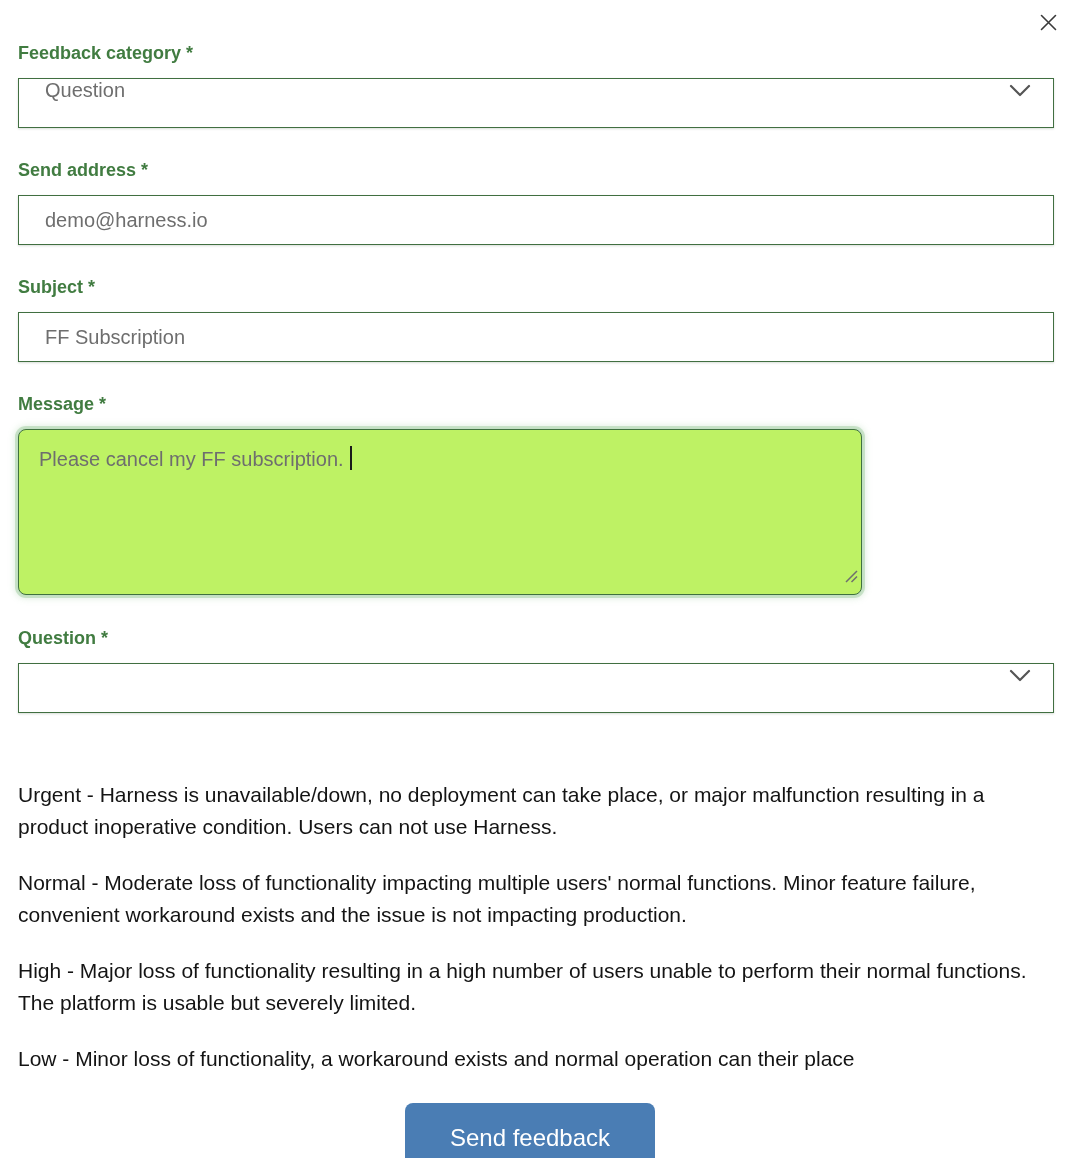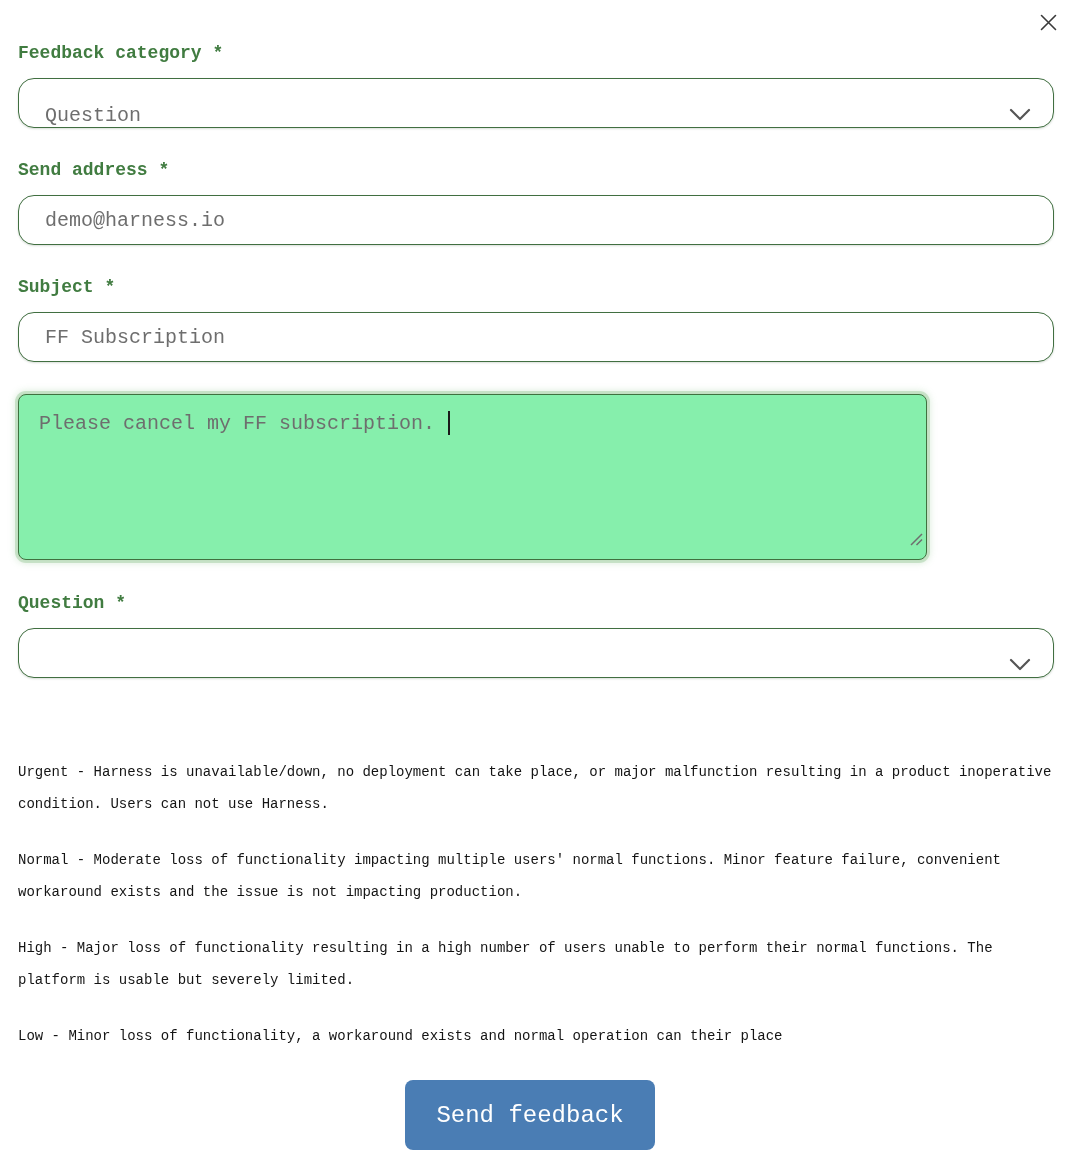--- a/index.html
+++ b/index.html
@@ -1,21 +1,21 @@
 <!DOCTYPE html>
 <html><head>
 <meta charset="utf-8">
 <style>
   html, body { margin: 0; padding: 0; background: #ffffff; }
   .page {
     position: relative;
     width: 1076px;
     height: 1158px;
     background: #ffffff;
-    font-family: Liberation Mono, monospace;
+    font-family: Liberation Sans, sans-serif;
     overflow: hidden;
     box-sizing: border-box;
     padding: 0 34px 0 18px;
   }
   .close-btn {
     position: absolute;
     top: 12px;
     right: 16px;
     width: 24px;
     height: 24px;
@@ -33,42 +33,42 @@
     font-size: 18px;
     line-height: 21px;
     margin: 0 0 14px 0;
   }
   .first-label { padding-top: 43px; }
   .control {
     box-sizing: border-box;
     width: 1036px;
     height: 50px;
     border: 1px solid #416f41;
-    border-radius: 16px;
+    border-radius: 0;
     background: #ffffff;
     box-shadow: 0 1px 2px rgba(40, 70, 40, 0.18);
     display: flex;
-    align-items: flex-end;
+    align-items: flex-start;
     padding: 0 22px 0 26px;
     font-size: 20px;
     color: #6e6e6e;
     margin: 0 0 32px 0;
     font-family: inherit;
   }
   input.control { display: block; line-height: 48px; }
   .select-value { flex: 1; }
   .chevron { margin-left: auto; flex: 0 0 auto; display: block; }
   .textarea {
     box-sizing: border-box;
     position: relative;
-    width: 909px;
+    width: 844px;
     height: 166px;
     border: 1px solid #3f713f;
     border-radius: 8px;
-    background: #86efac;
+    background: #bef264;
     box-shadow: 0 0 0 3px rgba(123, 186, 123, 0.32), 0 0 7px 3px rgba(123, 186, 123, 0.28);
     padding: 14px 20px;
     font-size: 20px;
     line-height: 30px;
     color: #6e6e6e;
     margin: 0 0 33px 0;
   }
   .textarea-text { white-space: pre-wrap; }
   .caret {
     display: inline-block;
@@ -78,24 +78,24 @@
     vertical-align: text-bottom;
     margin-left: 1px;
   }
   .resize-handle {
     position: absolute;
     right: 3px;
     bottom: 3px;
     display: block;
   }
   .help-p {
-    font-size: 14px;
+    font-size: 21px;
     line-height: 32px;
     color: #141414;
-    margin: 16px 0 24px 0;
+    margin: 4px 0 24px 0;
     width: 1036px;
   }
   .help-block { padding-top: 30px; }
   .send-btn {
     display: block;
     margin: 28px auto 0 auto;
     width: 250px;
     height: 70px;
     background: #4a7db4;
     color: #ffffff;
@@ -128,20 +128,21 @@
       </svg>
     </span>
   </div>
 
   <div class="field-label">Send address *</div>
   <input class="control" type="text" value="demo@harness.io" style="">
 
   <div class="field-label">Subject *</div>
   <input class="control" type="text" value="FF Subscription" style="">
 
+  <div class="field-label">Message *</div>
   <div class="textarea">
     <span class="textarea-text">Please cancel my FF subscription. </span><span class="caret"></span>
     <span class="resize-handle">
       <svg width="14" height="14" viewBox="0 0 14 14">
         <path d="M2 13 L13 2 M7.5 13 L13 7.5" stroke="#6e6e6e" stroke-width="1.5" fill="none"></path>
       </svg>
     </span>
   </div>
 
   <div class="field-label">Question *</div>

